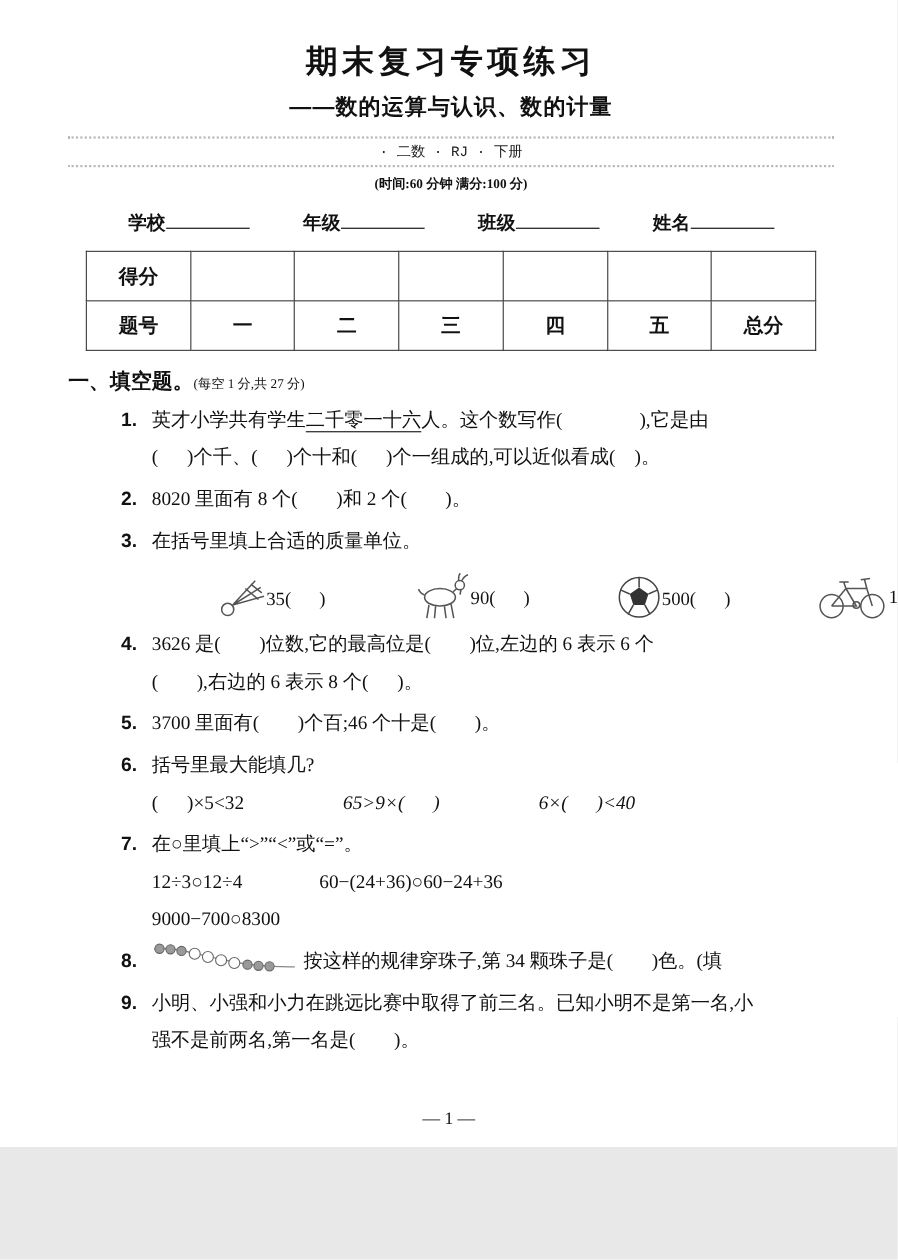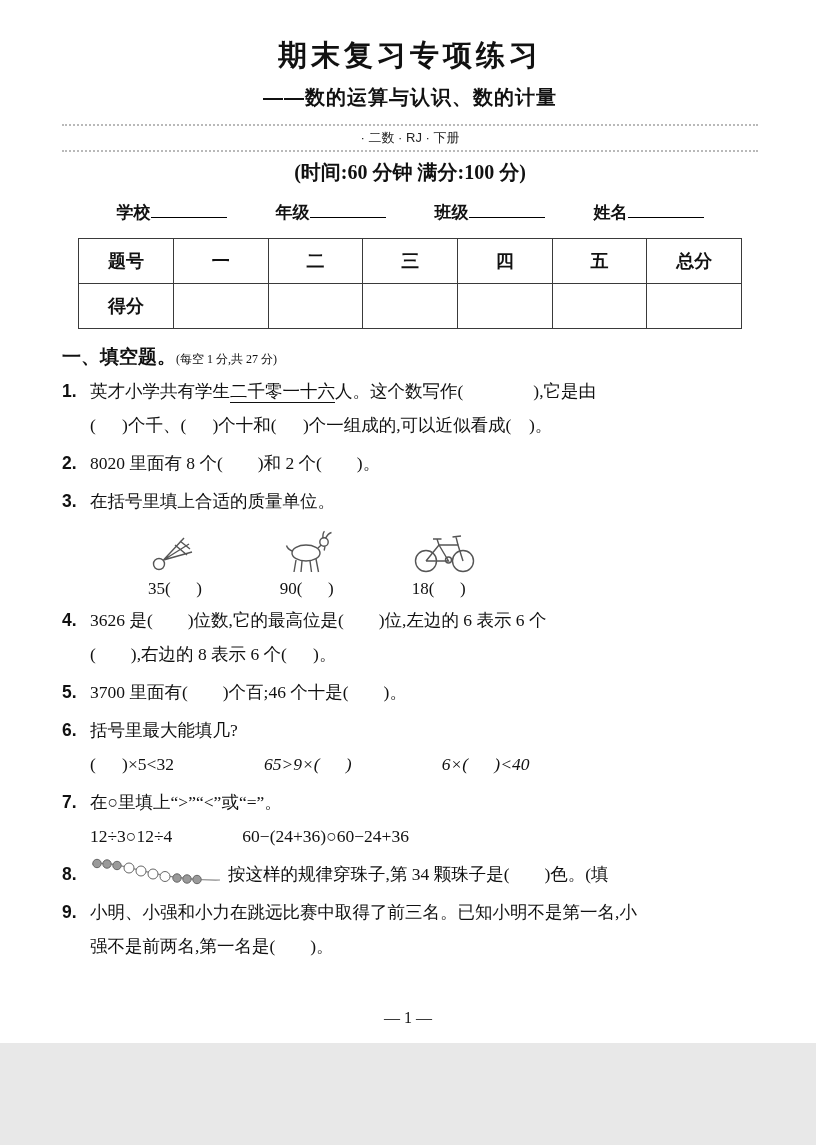--- a/index.html
+++ b/index.html
@@ -19,42 +19,42 @@
     font-weight:bold; font-size:29px; letter-spacing:4px; margin:0;
   }
   .subtitle {
     text-align:center; font-family:"Liberation Sans","DejaVu Sans",sans-serif;
     font-weight:bold; font-size:20px; letter-spacing:1px; margin:8px 0 0 0;
   }
   .divider { margin-top:13px; }
   .dotted-rule { border-top:2px dotted #b9b9b9; height:0; }
   .edition-text {
     text-align:center; font-size:13px; padding:3px 0;
-    font-family:Liberation Sans, sans-serif; color:#222;
-  }
-  .meta { text-align:center; font-size:20px; font-weight:bold; margin-top:7px; }
+    font-family:Liberation Mono, monospace; color:#222;
+  }
+  .meta { text-align:center; font-size:12px; font-weight:bold; margin-top:7px; }
   .fields { display:flex; justify-content:center; gap:49px; margin-top:13px; font-size:17px; }
   .field-label { font-family:"Liberation Sans","DejaVu Sans",sans-serif; font-weight:bold; }
   .blank { display:inline-block; width:76px; border-bottom:1.5px solid #000; height:1.05em; vertical-align:baseline; }
   table.score { width:664px; margin:14px auto 0 auto; border-collapse:collapse; table-layout:fixed; }
   table.score td { border:1.6px solid #3a3a3a; height:42px; text-align:center; font-size:18px; }
   table.score td.hdr { font-weight:bold; }
   table.score td.lbl { font-family:"Liberation Sans","DejaVu Sans",sans-serif; font-weight:bold; }
   .section { margin-top:15px; font-size:19px; }
   .section-title { font-family:"Liberation Sans","DejaVu Sans",sans-serif; font-weight:bold; }
   .section-note { font-size:12px; }
-  .q { margin-top:4px; font-size:17.5px; }
+  .q { margin-top:4px; font-size:17.5px;margin-left:48px; }
   .q-line { line-height:34px; padding-left:28px; white-space:pre-wrap; }
   .q-num {
     display:inline-block; min-width:28px; margin-left:-28px;
     font-family:"Liberation Sans","DejaVu Sans",sans-serif; font-weight:bold; font-style:normal;
   }
   .u { text-decoration:underline; text-underline-offset:5px; }
   .q3-row { display:flex; margin:10px 0 2px 86px; gap:78px; align-items:flex-end; }
-  .q3-item { display:flex; flex-direction:column; }
+  .q3-item { display:flex; flex-direction:row; align-items:center; }
   .q3-label { font-size:17px; margin-top:5px; white-space:pre; }
   .icon-svg { display:block; }
   .exprs span { display:inline-block; }
   .m-left-70 { margin-left:70px; }
   .m-left-90 { margin-left:90px;font-style:italic; }
   .beads-svg { vertical-align:-9px; margin-right:6px; }
   .footer { position:absolute; bottom:16px; left:0; right:0; text-align:center; font-size:16px; }
 </style>
 </head>
 <body>
@@ -75,36 +75,36 @@
   <div class="fields">
     <span class="field"><span class="field-label">学校</span><span class="blank"></span></span>
     <span class="field"><span class="field-label">年级</span><span class="blank"></span></span>
     <span class="field"><span class="field-label">班级</span><span class="blank"></span></span>
     <span class="field"><span class="field-label">姓名</span><span class="blank"></span></span>
   </div>
 
   <table class="score">
     <tbody>
         <tr>
+      <td class="lbl">得分</td>
+      <td></td>
+      <td></td>
+      <td></td>
+      <td></td>
+      <td></td>
+      <td></td>
+    </tr>
+    <tr>
       <td class="lbl" style="width:92px">题号</td>
       <td class="hdr">一</td>
       <td class="hdr">二</td>
       <td class="hdr">三</td>
       <td class="hdr">四</td>
       <td class="hdr">五</td>
       <td class="hdr">总分</td>
-    </tr>
-    <tr>
-      <td class="lbl">得分</td>
-      <td></td>
-      <td></td>
-      <td></td>
-      <td></td>
-      <td></td>
-      <td></td>
     </tr>
   </tbody>
     </table>
 
   <div class="section"><span class="section-title">一、填空题。</span><span class="section-note">(每空 1 分,共 27 分)</span></div>
 
   <div class="q">
     <div class="q-line"><b class="q-num">1.</b><span>英才小学共有学生</span><span class="u">二千零一十六</span><span>人。这个数写作(                ),它是由</span></div>
     <div class="q-line">(      )个千、(      )个十和(      )个一组成的,可以近似看成(    )。</div>
   </div>
@@ -133,52 +133,63 @@
             <path d="M38 18 L41.5 14.8"></path>
             <path d="M45.5 8.4 Q48 3.5 51.5 2.5 M43 8.2 Q42.5 3 44.5 1.2"></path>
             <path d="M45 16.3 L44.2 20.5"></path>
             <path d="M16 30 L14 42 M22 31 L21 42 M30 31 L31.5 42 M36 29 L38.5 42"></path>
             <path d="M12 21 Q7.5 19 6.5 15.5"></path>
           </g>
         </svg>
         <div class="q3-label">90(      )</div>
       </div>
       <div class="q3-item">
+        <svg class="icon-svg" width="42" height="42" viewBox="0 0 42 42">
+          <g fill="none" stroke="#444" stroke-width="1.4">
+            <circle cx="21" cy="21" r="18"></circle>
+            <polygon points="21,12 29.5,18 26.2,28 15.8,28 12.5,18" fill="#333" stroke="none"></polygon>
+            <path d="M21 12 L21 3.5 M29.5 18 L37.5 14.5 M26.2 28 L31 36.5 M15.8 28 L11 36.5 M12.5 18 L4.5 14.5"></path>
+          </g>
+        </svg>
+        <div class="q3-label">500(      )</div>
+      </div>
+      <div class="q3-item">
         <svg class="icon-svg" width="66" height="46" viewBox="0 0 66 46">
           <g fill="none" stroke="#555" stroke-width="1.4">
             <circle cx="14" cy="33" r="10.5"></circle>
             <circle cx="51" cy="33" r="10.5"></circle>
             <path d="M14 33 L27 17 L46 17 L51 33 M27 17 L36.5 33 L14 33"></path>
             <circle cx="36.5" cy="32" r="3"></circle>
             <path d="M46 17 L44 9 M40.5 9 L49 8"></path>
             <path d="M27 17 L25 11 M21 11 L29.5 11"></path>
           </g>
         </svg>
         <div class="q3-label">18(      )</div>
       </div>
     </div>
   </div>
 
   <div class="q">
     <div class="q-line"><b class="q-num">4.</b><span>3626 是(        )位数,它的最高位是(        )位,左边的 6 表示 6 个</span></div>
-    <div class="q-line">(        ),右边的 8 表示 6 个(      )。</div>
+    <div class="q-line">(        ),右边的 6 表示 8 个(      )。</div>
   </div>
 
   <div class="q">
     <div class="q-line"><b class="q-num">5.</b><span>3700 里面有(        )个百;46 个十是(        )。</span></div>
   </div>
 
   <div class="q">
     <div class="q-line"><b class="q-num">6.</b><span>括号里最大能填几?</span></div>
     <div class="q-line exprs"><span>(      )×5&lt;32</span><span class="m-left-90">65&gt;9×(      )</span><span class="m-left-90">6×(      )&lt;40</span></div>
   </div>
 
   <div class="q">
     <div class="q-line"><b class="q-num">7.</b><span>在○里填上“&gt;”“&lt;”或“=”。</span></div>
     <div class="q-line exprs"><span>12÷3○12÷4</span><span class="m-left-70">60−(24+36)○60−24+36</span></div>
+    <div class="q-line exprs"><span>9000−700○8300</span></div>
   </div>
 
   <div class="q">
     <div class="q-line"><b class="q-num">8.</b><svg class="beads-svg" width="132" height="32" viewBox="0 0 132 32">
           <g>
             <path d="M2 7 C 30 2, 62 24, 130 23" fill="none" stroke="#888" stroke-width="1.2"></path>
             <circle cx="7" cy="6.5" r="4.2" fill="#9a9a9a" stroke="#666"></circle>
             <circle cx="17" cy="7" r="4.2" fill="#9a9a9a" stroke="#666"></circle>
             <circle cx="27" cy="8.5" r="4.2" fill="#9a9a9a" stroke="#666"></circle>
             <circle cx="39" cy="11" r="5" fill="#ffffff" stroke="#666"></circle>

